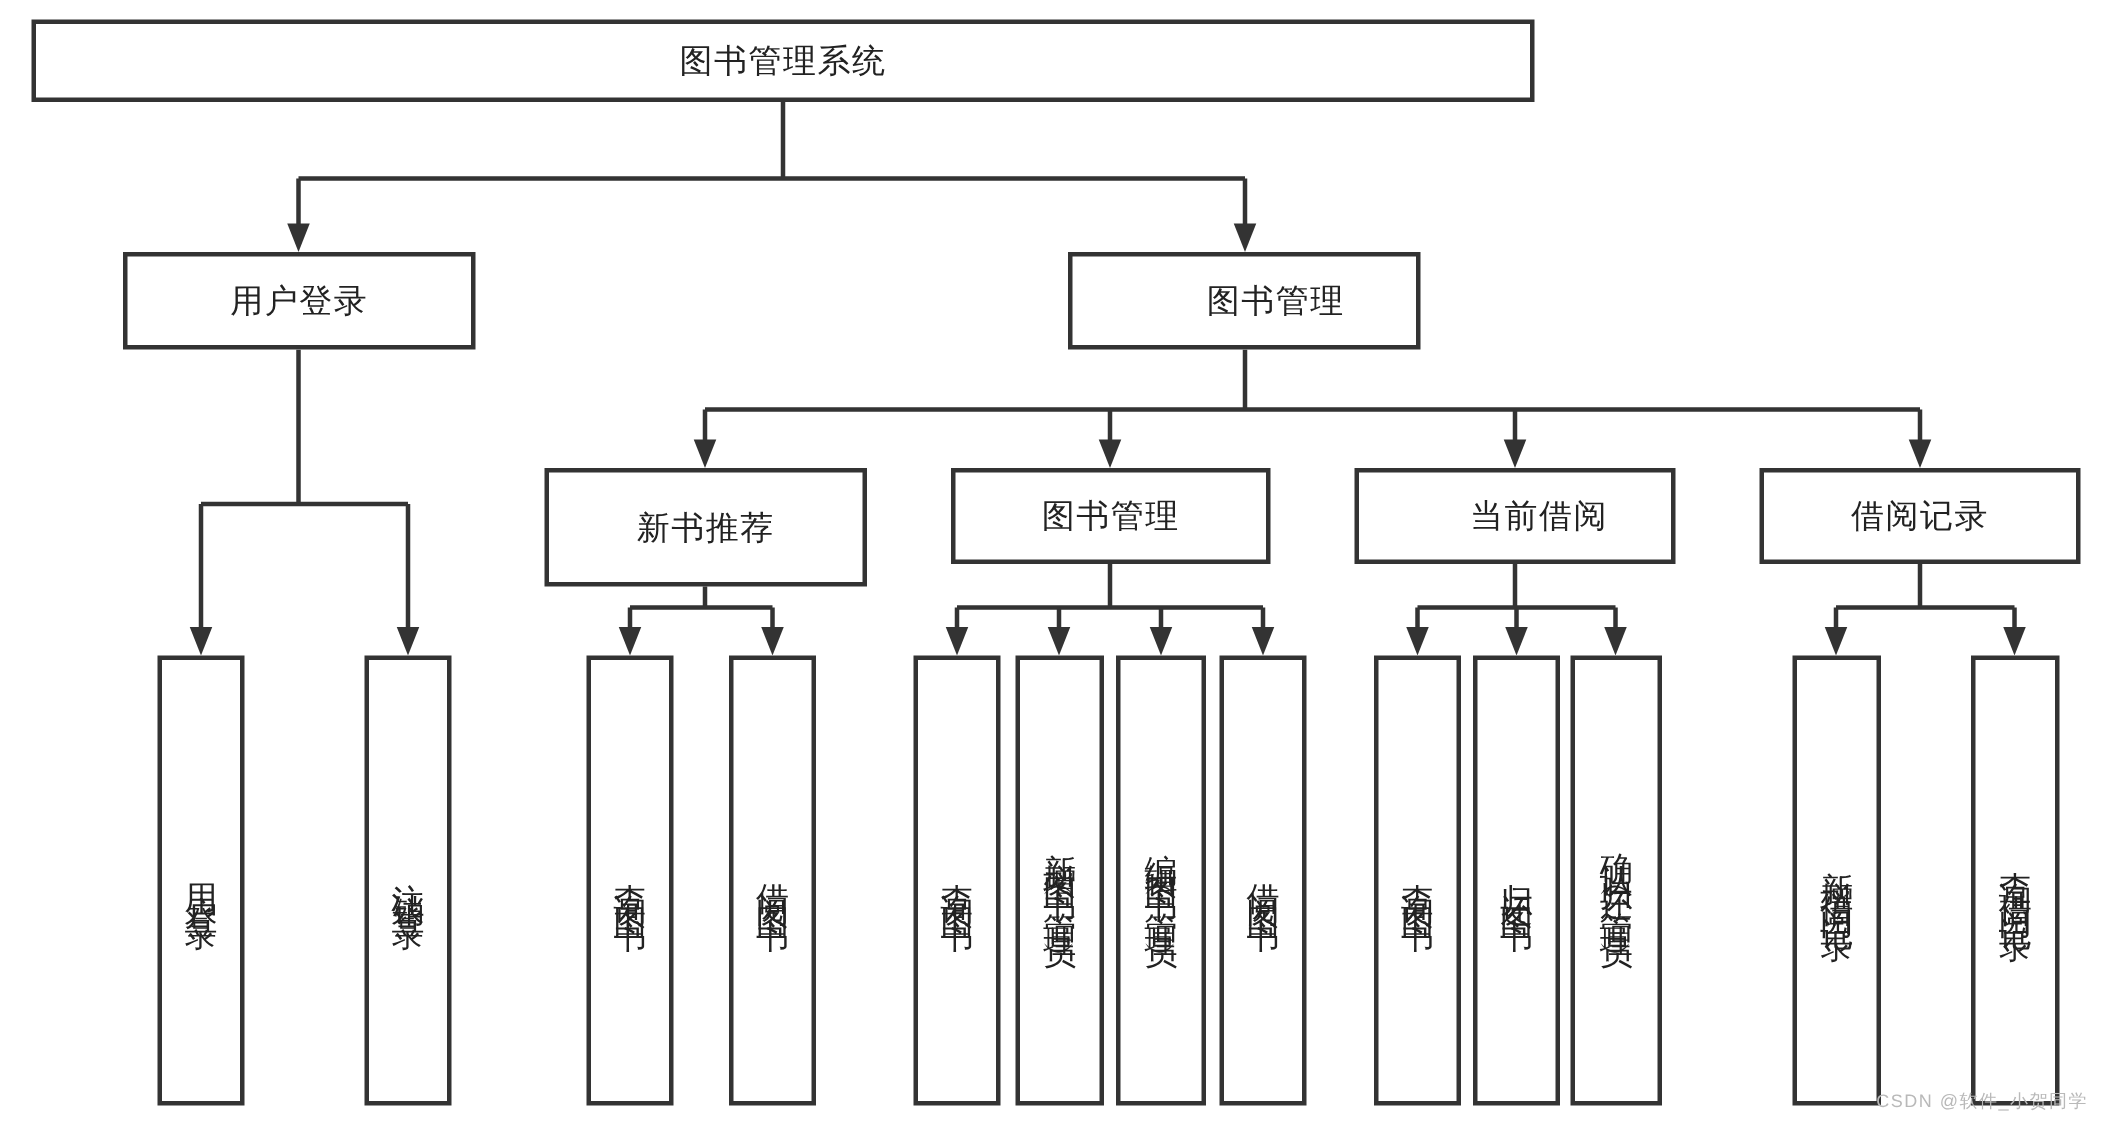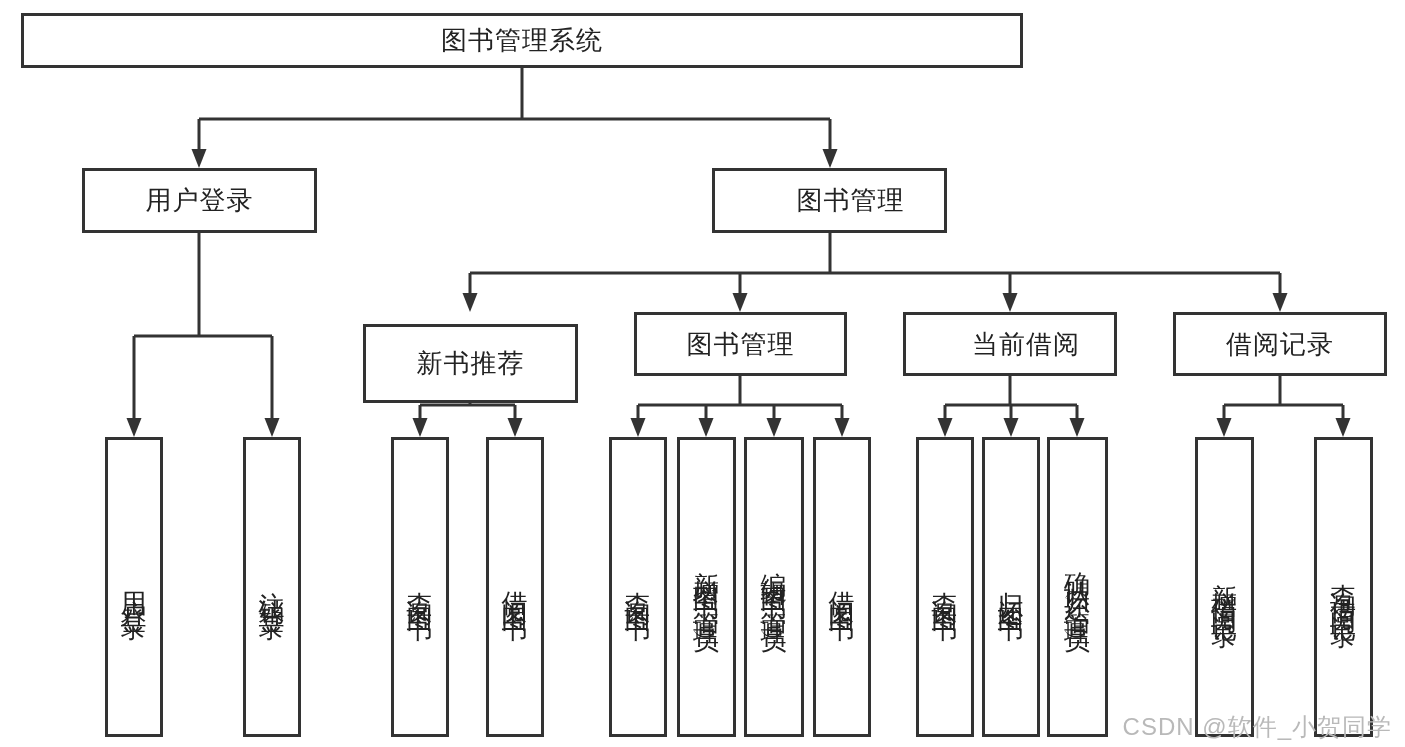--- a/index.html
+++ b/index.html
@@ -24,39 +24,39 @@
   }
   .node {
     position: absolute;
     box-sizing: border-box;
     border: 3px solid #333333;
     background: #ffffff;
     display: flex;
     align-items: center;
     justify-content: center;
     color: #222222;
-    font-size: 26px;
+    font-size: 22px;
     letter-spacing: 1px;
     text-align: right;
     white-space: nowrap;
   }
   .vnode {
     writing-mode: vertical-rl;
     text-orientation: mixed;
     letter-spacing: 8px;
     line-height: 1;
     white-space: normal;
   }
   
   #n-root   { left: 21px;  top: 13px;  width: 1002px; height: 55px; }
   
   #n-login  { left: 82px;  top: 168px; width: 235px; height: 65px; }
   #n-mgmt   { left: 712px; top: 168px; width: 235px; height: 65px; padding-left: 42px; }
   
-  #n-rec     { left: 363px;  top: 312px; width: 215px; height: 79px; margin-top: 12px; }
+  #n-rec     { left: 363px;  top: 312px; width: 215px; height: 79px; }
   #n-borrow  { left: 634px;  top: 312px; width: 213px; height: 64px; }
   #n-current { left: 903px;  top: 312px; width: 214px; height: 64px; padding-left: 32px; }
   #n-record  { left: 1173px; top: 312px; width: 214px; height: 64px; }
   
   .vnode { top: 437px; height: 300px; width: 58px; }
   #v-login1    { left: 105px; }
   #v-logout    { left: 243px; }
   #v-rec-q     { left: 391px; }
   #v-rec-b     { left: 486px; }
   #v-bor-q     { left: 609px; }
@@ -65,21 +65,21 @@
   #v-bor-b     { left: 813px; }
   #v-cur-q     { left: 916px; }
   #v-cur-ret   { left: 982px; }
   #v-cur-conf  { left: 1047px; width: 61px; }
   #v-rd-add    { left: 1195px; width: 59px; }
   #v-rd-q      { left: 1314px; width: 59px; }
   #watermark {
     position: absolute;
     right: 13px;
     bottom: 4px;
-    font-size: 24px;
+    font-size: 12px;
     color: #b9b9b9;
     letter-spacing: 1px;
     z-index: 5;
     white-space: nowrap;
   }
 </style>
 </head>
 <body>
 
 <div id="stage">

